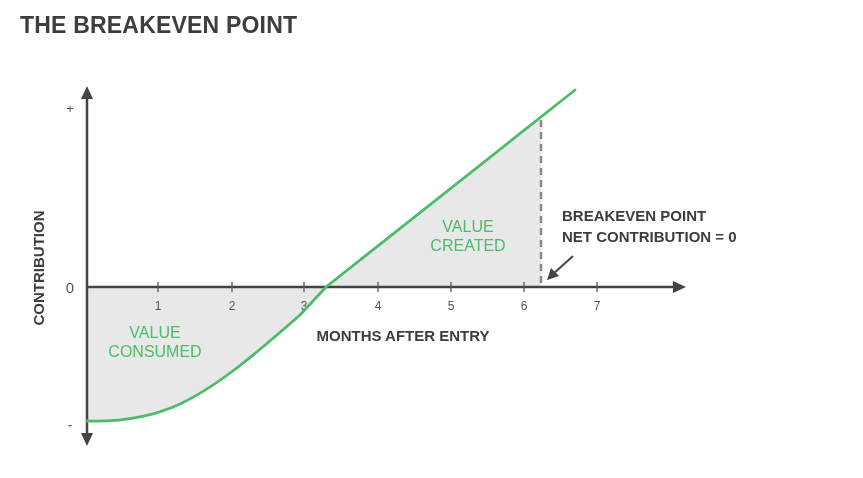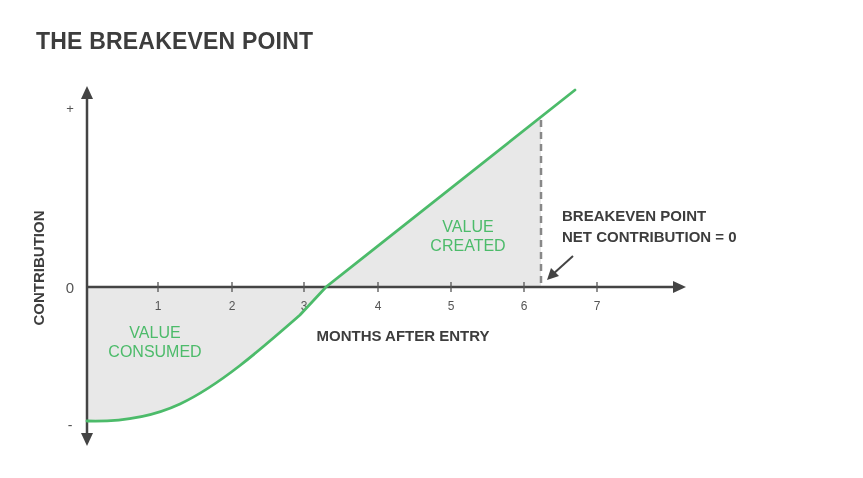--- a/index.html
+++ b/index.html
@@ -1,17 +1,17 @@
 <!DOCTYPE html>
 <html><head>
 <meta charset="utf-8">
 <style>
   html, body { margin:0; padding:0; background:#ffffff; }
   body { width:863px; height:478px; position:relative; overflow:hidden; font-family:"Liberation Sans", "DejaVu Sans", sans-serif; }
-  .title { position:absolute; left:20px; top:12px; font-size:23px; font-weight:bold; color:#3d3d3d; letter-spacing:0.2px; margin:16px; }
+  .title { position:absolute; left:20px; top:12px; font-size:23px; font-weight:bold; color:#3d3d3d; letter-spacing:0.2px; margin:0; }
   svg.chart { position:absolute; left:0; top:0; }
   .lbl { font-family:"Liberation Sans", "DejaVu Sans", sans-serif; }
 </style>
 </head>
 <body>
 
 <h1 class="title">THE BREAKEVEN POINT</h1>
 
 <svg class="chart" width="863" height="478" viewBox="0 0 863 478">
 

